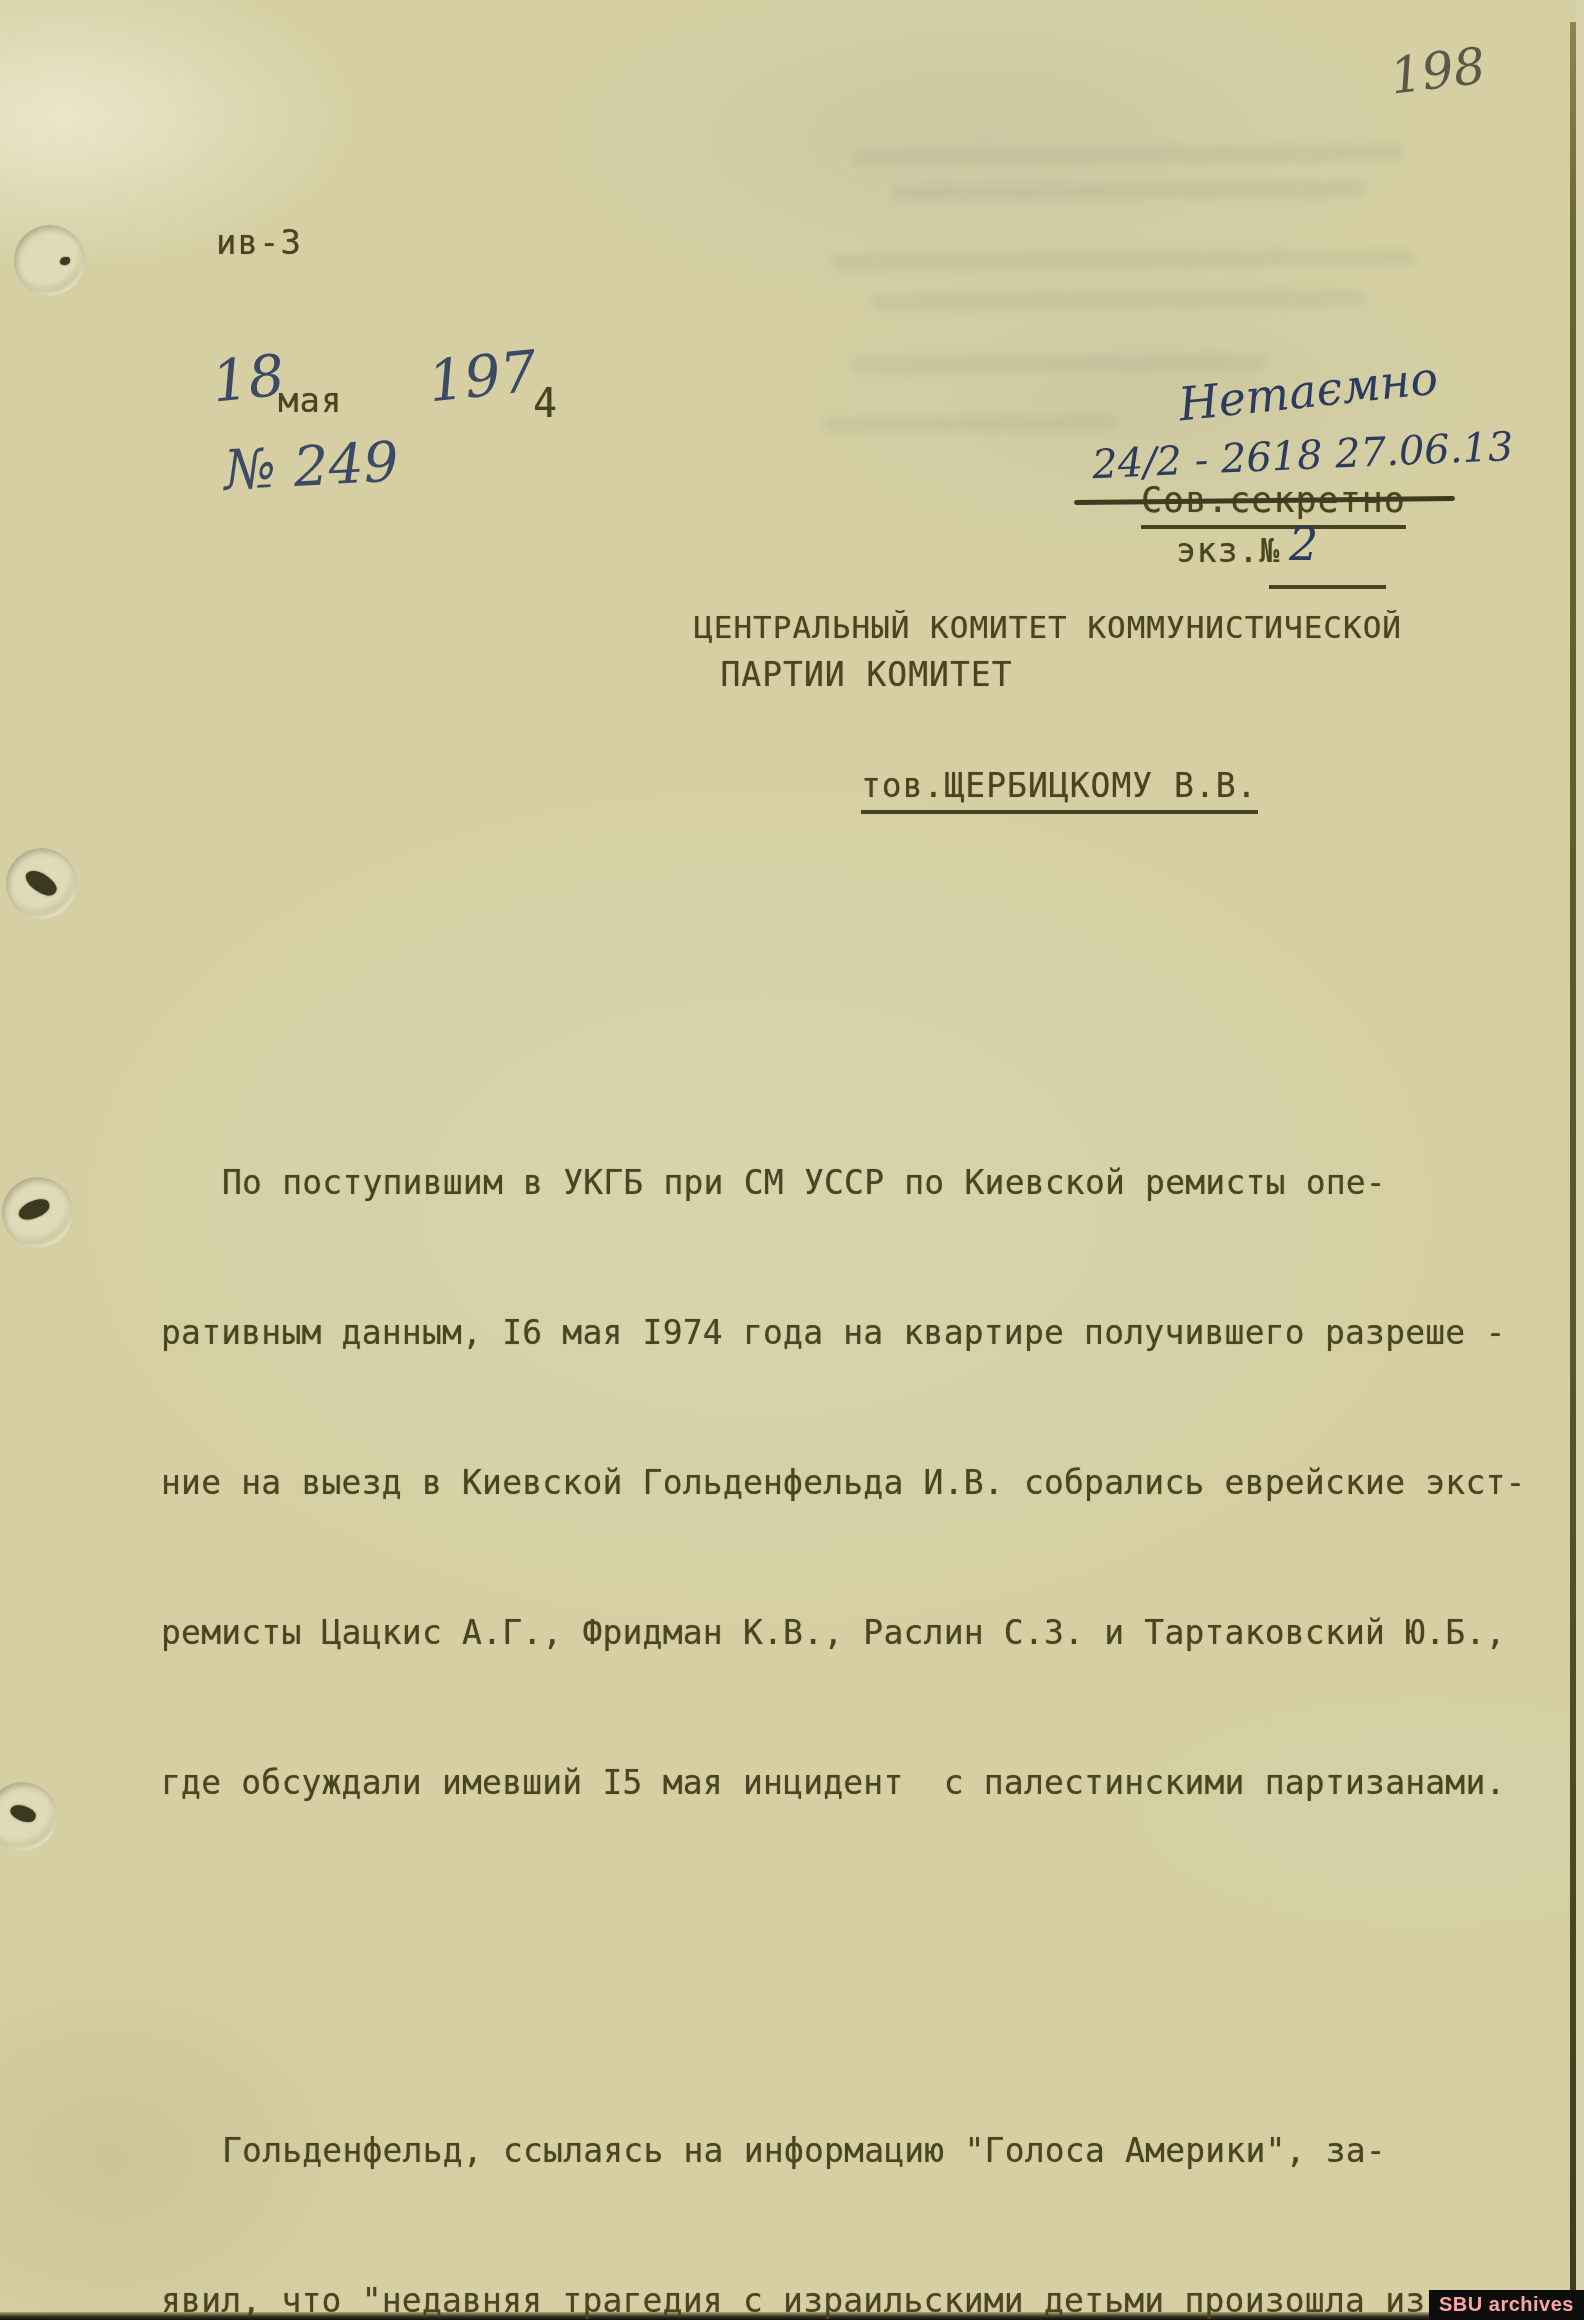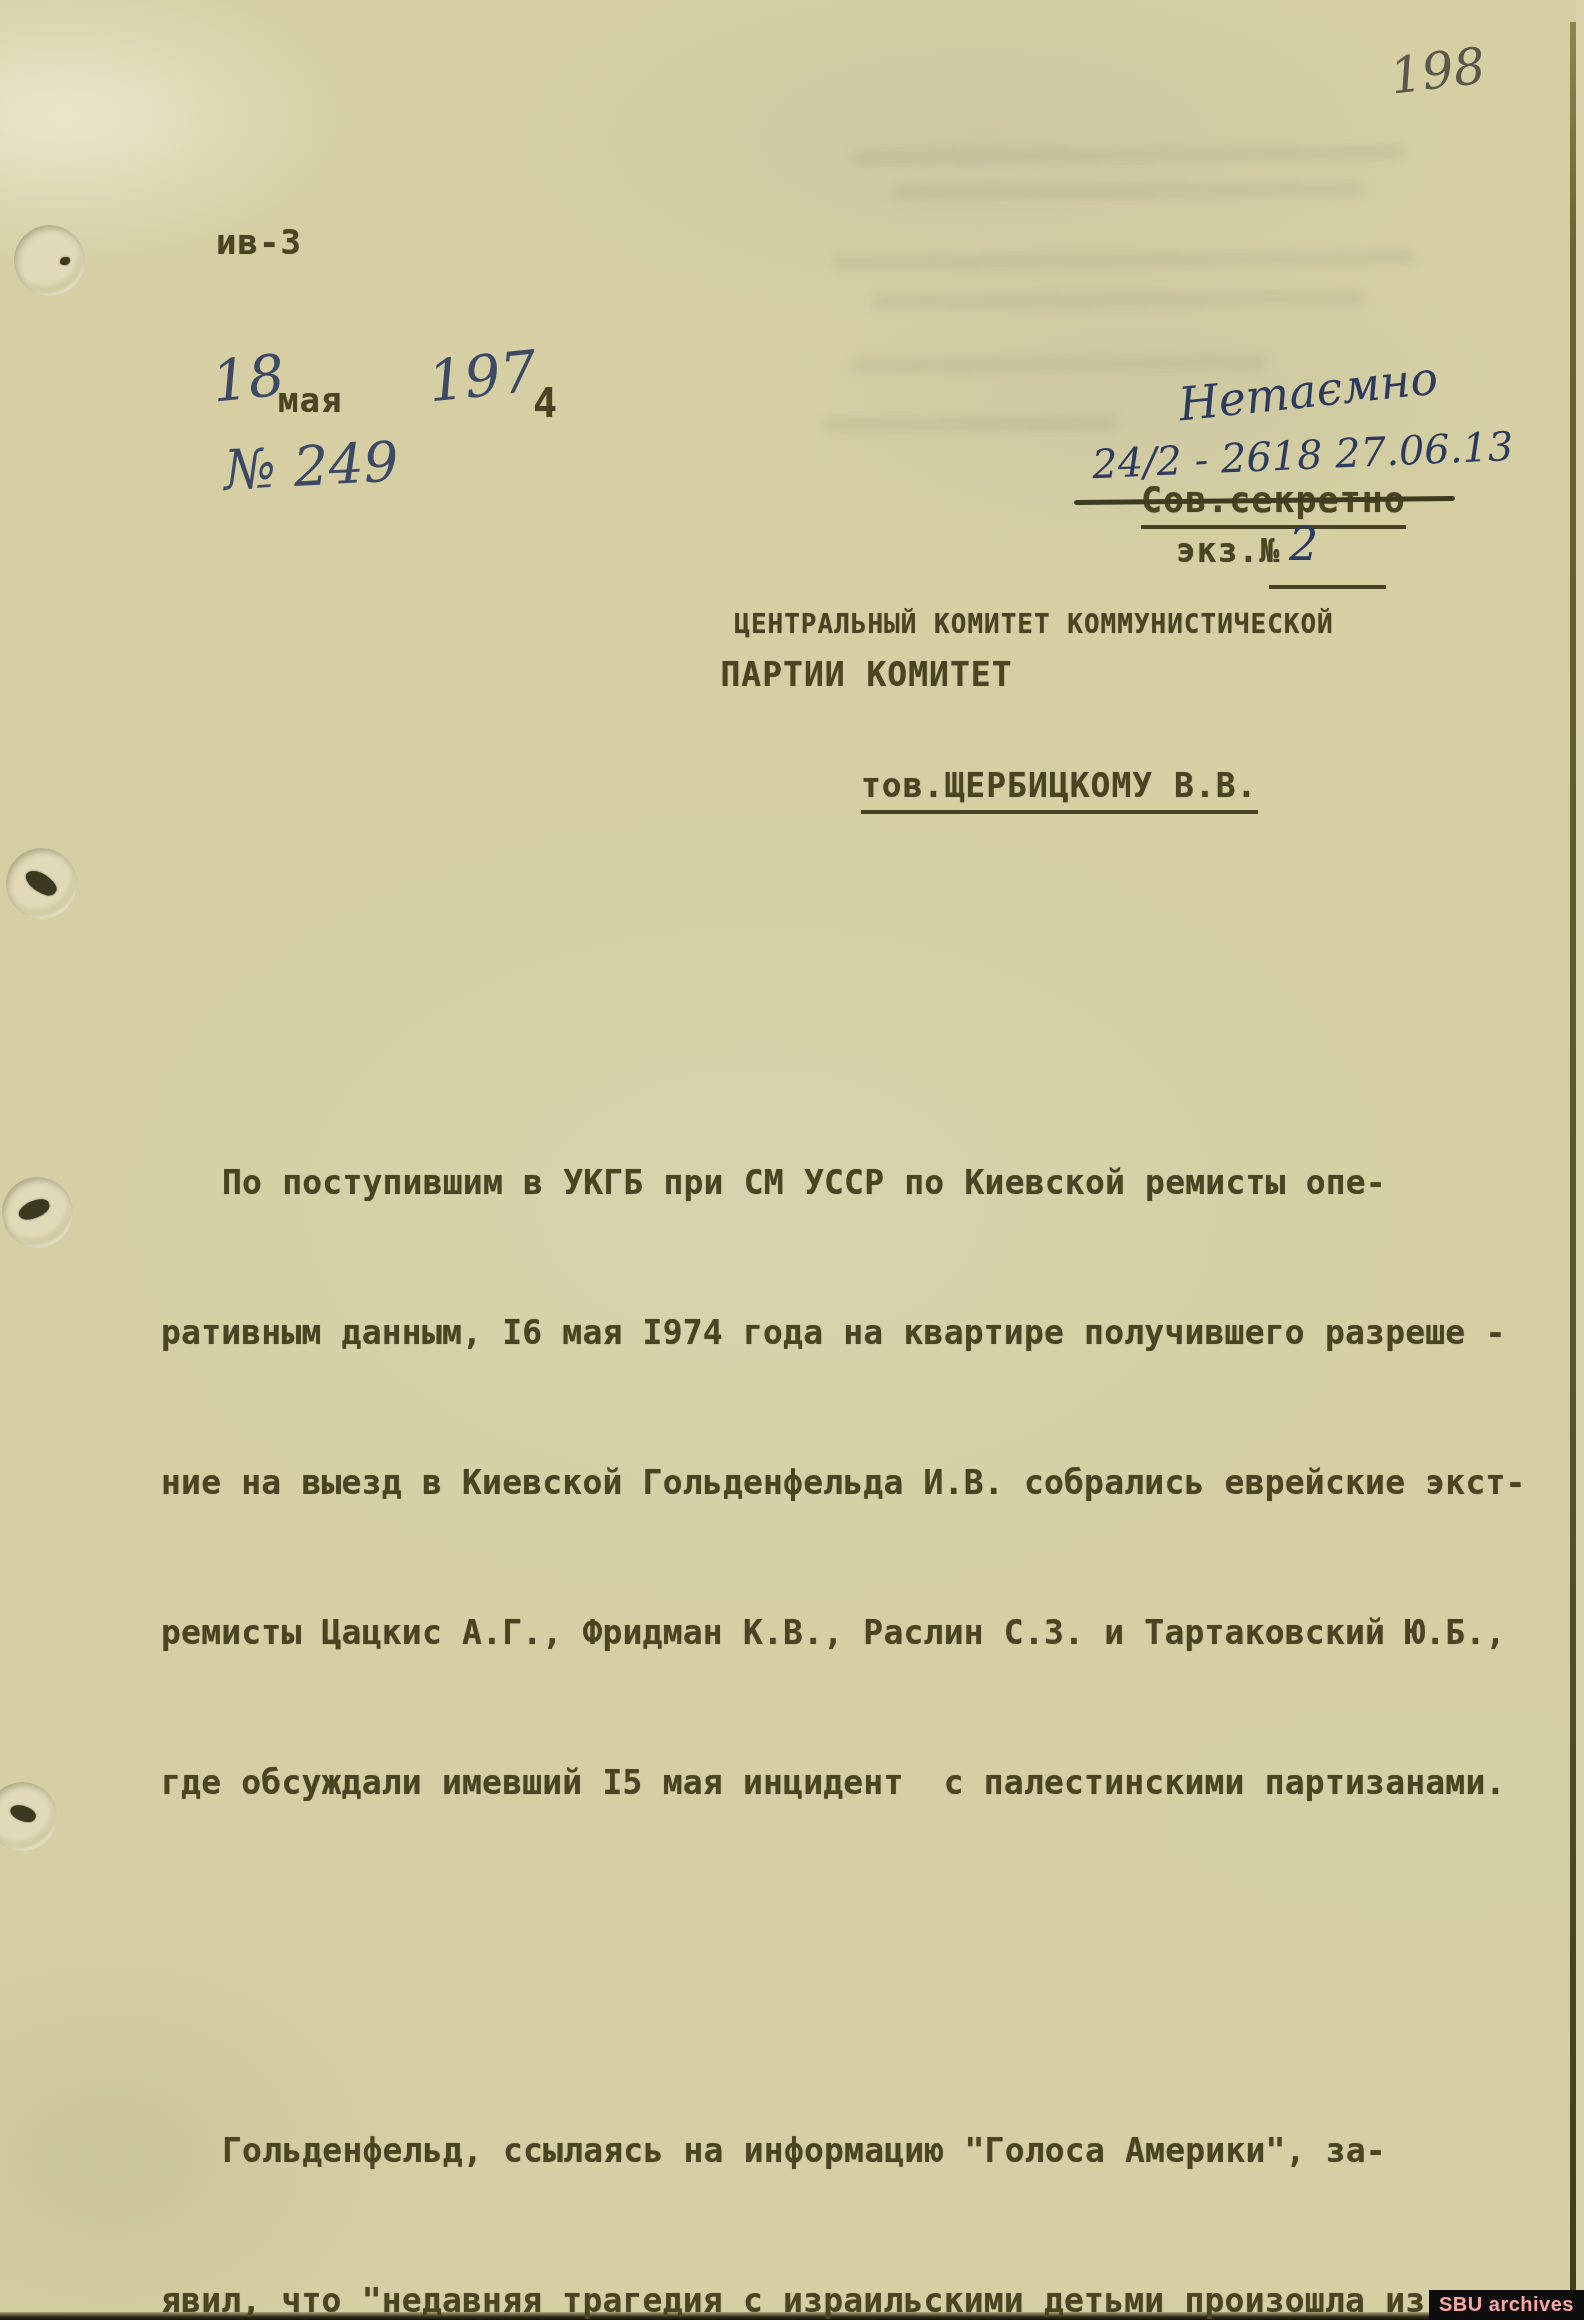--- a/index.html
+++ b/index.html
@@ -14,21 +14,21 @@
       radial-gradient(515px 238px at 72% 17%, rgba(160,163,152,.14), transparent 70%),
       radial-gradient(891px 554px at 48% 52%, rgba(224,220,190,.35), transparent 78%),
       radial-gradient(416px 317px at 7% 93%, rgba(128,123,82,.12), transparent 70%),
       radial-gradient(554px 218px at 90% 78%, rgba(214,209,172,.30), transparent 72%),
       #d5cfa3;
     font-family:"DejaVu Sans Mono", monospace;
   }
   .abs{position:absolute;}
   .typed{
     font-family:"DejaVu Sans Mono", monospace;
-    font-weight:bold;
+    font-weight:normal;
     color:#4a4423;
     text-shadow:0 0 1px rgba(74,68,35,.55);
     letter-spacing:1px;
     white-space:pre;
   }
   .hand{
     font-family:"DejaVu Serif", serif;
     font-style:italic;
     color:#3d4a66;
     white-space:pre;
@@ -135,21 +135,21 @@
   <div class="abs hand ink-dark" style="left:1178px;top:364px;font-size:46px;transform:rotate(-6deg);">Нетаємно</div>
   <div class="abs hand ink-dark" style="left:1092px;top:432px;font-size:40px;transform:rotate(-2.5deg);">24/2 - 2618 27.06.13</div>
 
   <div class="abs typed underlined" style="left:1141px;top:480px;font-size:35px;">Сов.секретно</div>
   <div class="strike-line"></div>
 
   <div class="abs typed" style="left:1176px;top:531px;font-size:33px;">экз.№</div>
   <div class="abs hand ink-dark" style="left:1289px;top:517px;font-size:46px;">2</div>
   <div class="copy-underline"></div>
 
-  <div class="abs typed" style="left:638px;top:609px;width:792px;text-align:center;font-size:26px;">ЦЕНТРАЛЬНЫЙ КОМИТЕТ КОММУНИСТИЧЕСКОЙ</div>
+  <div class="abs typed" style="left:610px;top:609px;width:792px;text-align:right;font-size:31px;">ЦЕНТРАЛЬНЫЙ КОМИТЕТ КОММУНИСТИЧЕСКОЙ</div>
   <div class="abs typed" style="left:634px;top:655px;width:465px;text-align:center;font-size:33px;">ПАРТИИ КОМИТЕТ</div>
 
   <div class="abs typed underlined" style="left:861px;top:766px;font-size:33px;">тов.ЩЕРБИЦКОМУ В.В.</div>
 
 
   <div class="body-text typed" style="letter-spacing:0.2px;">
     <div class="para">
       <div class="line">По поступившим в УКГБ при СМ УССР по Киевской ремисты опе-</div>
       <div class="line">ративным данным, I6 мая I974 года на квартире получившего разреше -</div>
       <div class="line">ние на выезд в Киевской Гольденфельда И.В. собрались еврейские экст-</div>

